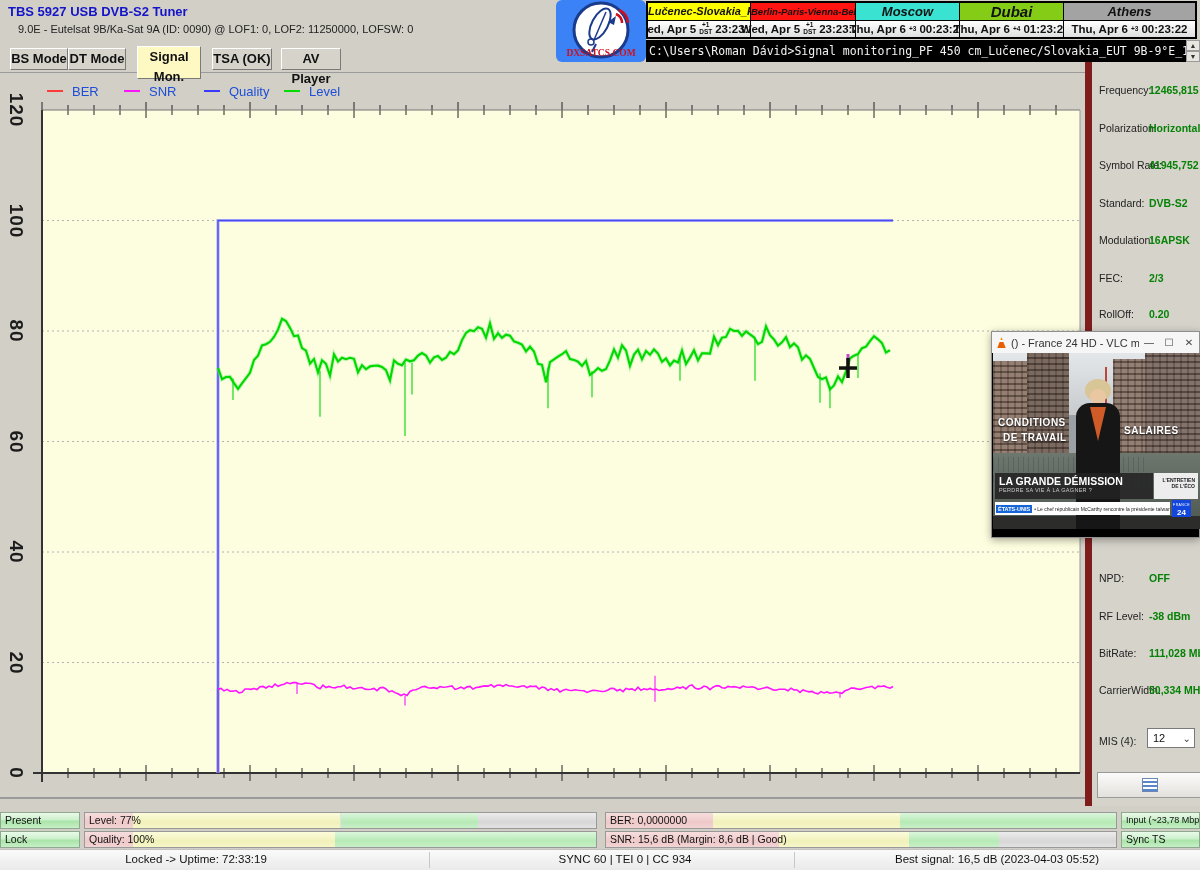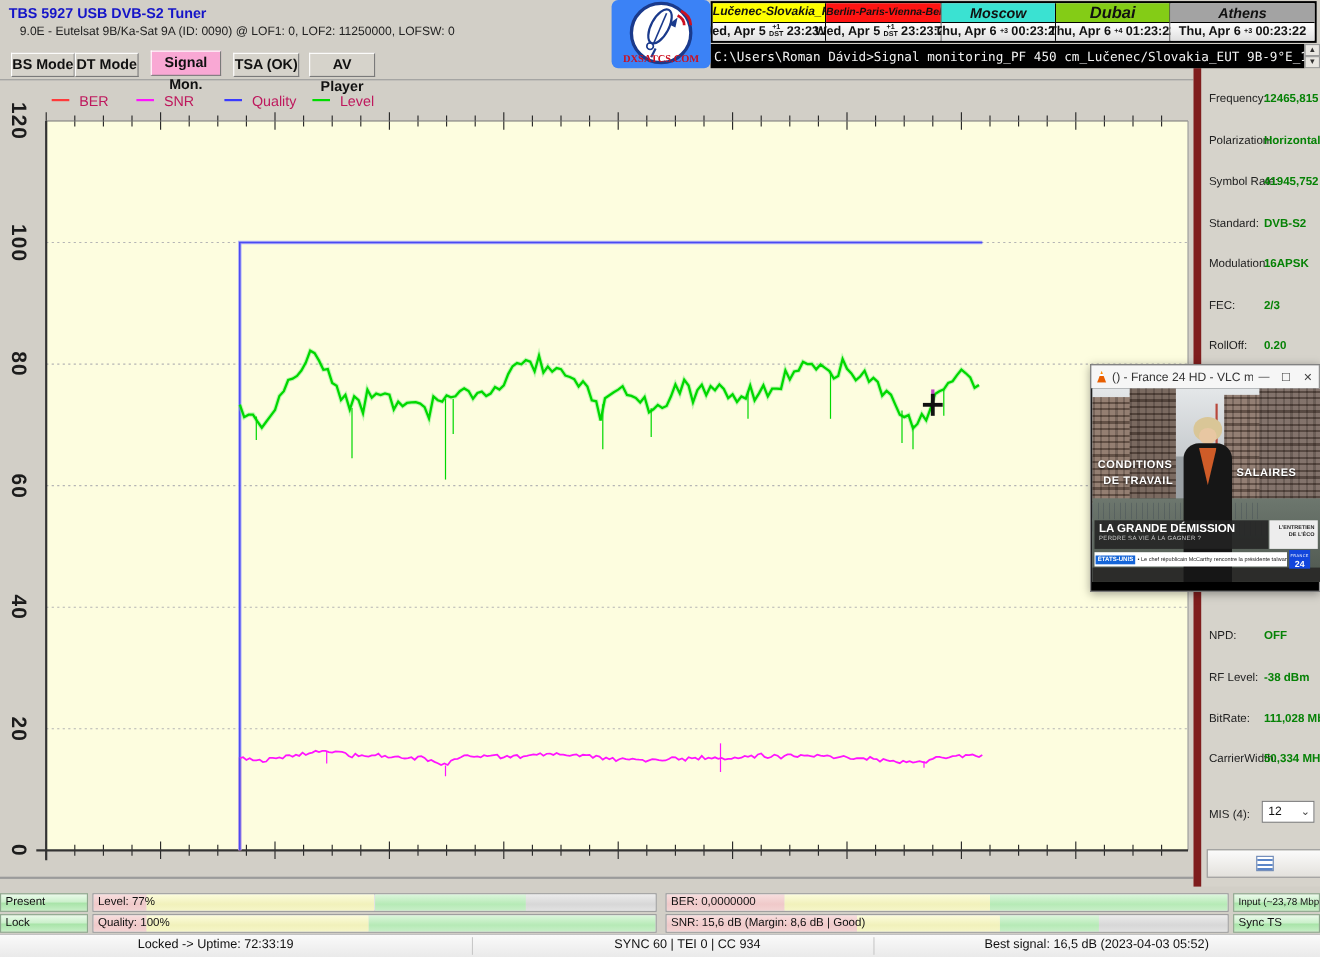--- a/index.html
+++ b/index.html
@@ -20,26 +20,26 @@
               background:linear-gradient(#ffffff,#dfdfdf);white-space:nowrap;}
   .clock-tz{display:flex;flex-direction:column;align-items:center;font-size:6.5px;line-height:6.5px;font-weight:bold;}
   
   #cmd{position:absolute;left:646px;top:40px;width:540px;height:22px;background:#000;color:#f2f2f2;
        font-family:"DejaVu Sans Mono",monospace;font-size:11.5px;line-height:22px;white-space:nowrap;overflow:hidden;padding-left:3px;box-sizing:border-box;z-index:5;}
   #cmd-scroll{position:absolute;left:1186px;top:40px;width:14px;height:22px;z-index:5;display:flex;flex-direction:column;}
   .scroll-btn{flex:1;background:#e8e6e1;border:1px solid #9a9a9a;font-size:7px;line-height:9px;text-align:center;color:#333;box-sizing:border-box;cursor:pointer;}
   
   .tab{position:absolute;top:48px;height:22px;background:#d6d3cb;border:1px solid;border-color:#ffffff #7a7a7a #7a7a7a #ffffff;
        font-size:13px;font-weight:bold;text-align:center;line-height:20px;box-sizing:border-box;cursor:pointer;}
-  .tab.active{top:46px;height:23px;background:#f9a8d4;z-index:4;}
+  .tab.active{top:46px;height:33px;background:#fef9c3;z-index:4;}
   #tab-divider{position:absolute;left:0;top:72px;width:1085px;height:1px;background:#9b9b9b;}
   
   .legend-item{position:absolute;top:83px;height:16px;display:flex;align-items:center;gap:9px;}
   .legend-line{width:16px;height:2px;}
-  .legend-label{font-size:13px;color:#be185d;}
+  .legend-label{font-size:13px;color:#1d4ed8;}
   
   #chart-wrap{position:absolute;left:0;top:75px;width:1085px;height:727px;}
   #plot{position:absolute;left:0;top:0;}
   .ylab{position:absolute;left:5px;transform:translateY(-50%);writing-mode:vertical-rl;
         font-size:19px;font-weight:600;color:#1c1c1c;letter-spacing:1px;}
   #chart-bottom-divider{position:absolute;left:0;top:797px;width:1200px;height:2px;background:#9b9b9b;}
   
   #right-panel{position:absolute;left:1085px;top:62px;width:115px;height:744px;background:#d6d3cb;border-left:7px solid #7f1d1d;box-sizing:border-box;}
   .rp-row{position:absolute;left:0;width:115px;height:16px;}
   .rp-label{position:absolute;left:7px;font-size:10.5px;color:#222;}

